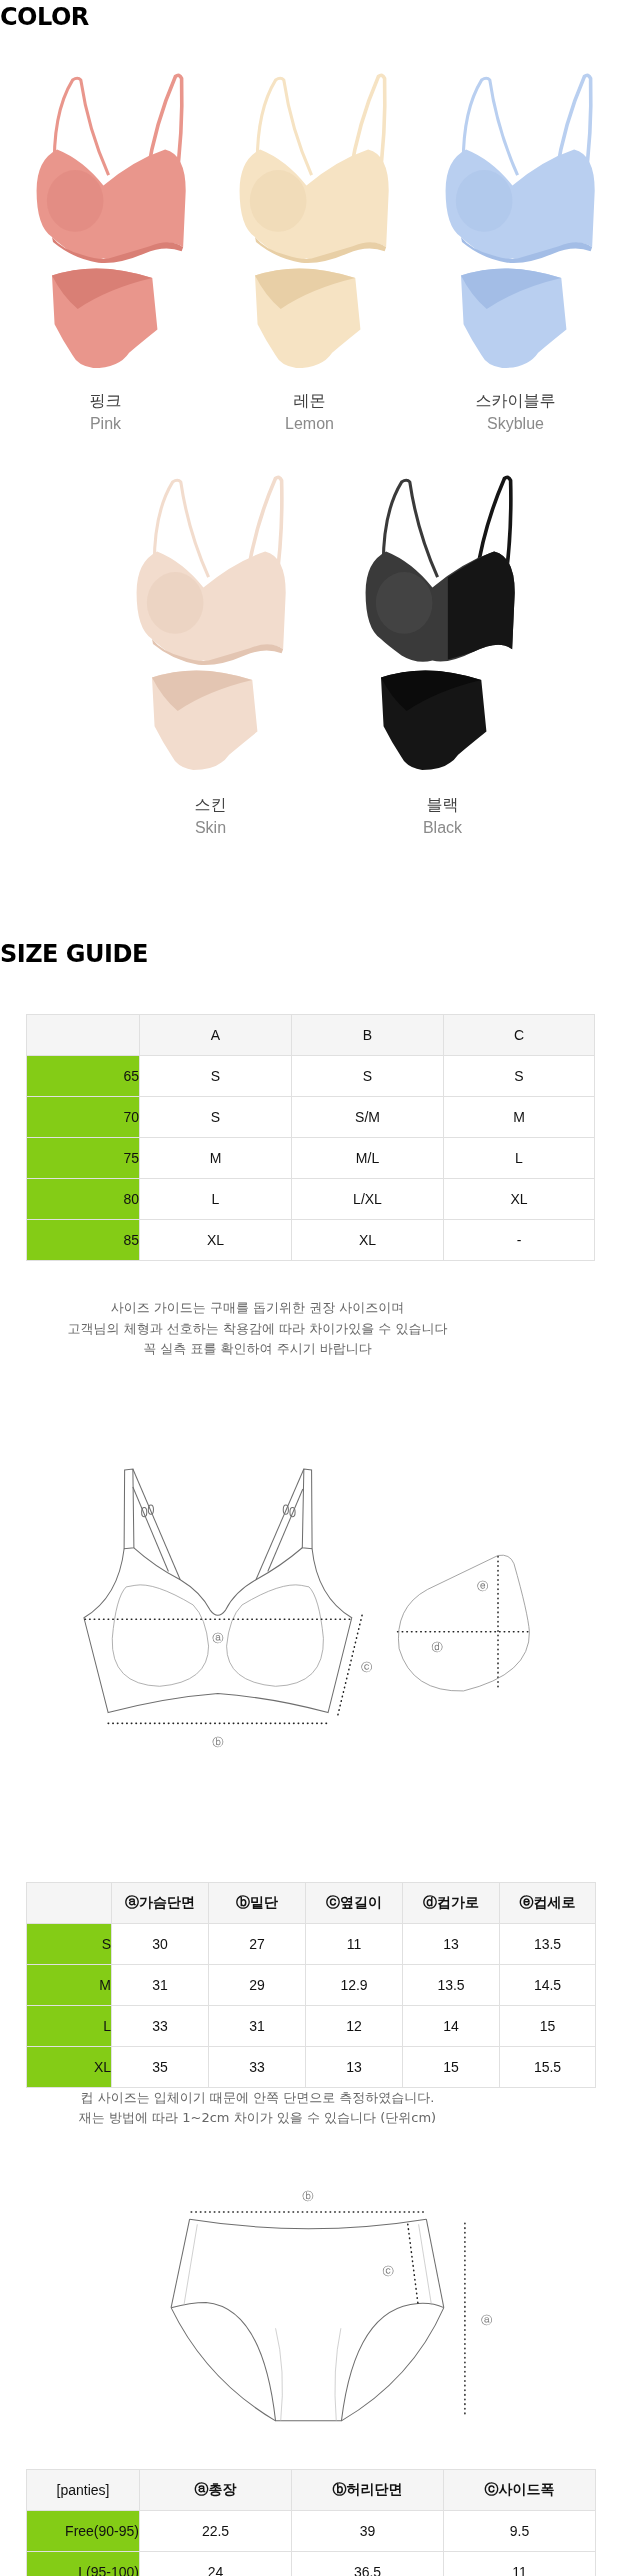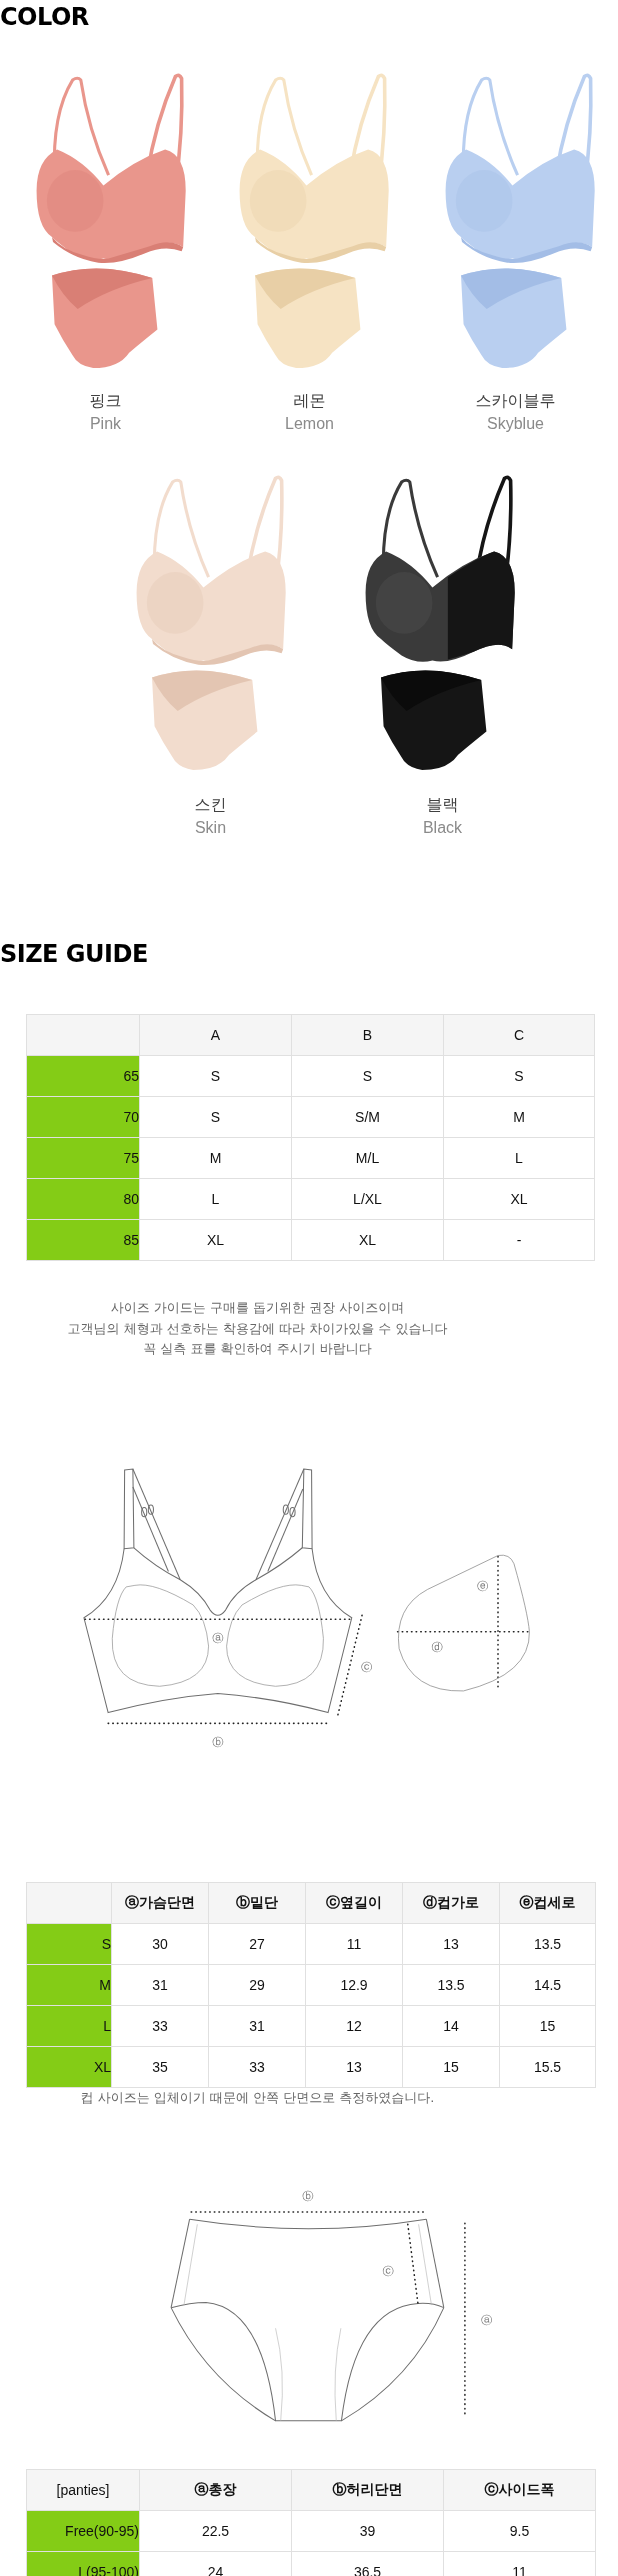--- a/index.html
+++ b/index.html
@@ -283,20 +283,21 @@
       <td>33</td>
       <td>13</td>
       <td>15</td>
       <td>15.5</td>
     </tr>
   </tbody>
 </table>
 
 <div class="note" style="top:2040px; line-height:19.6px;margin-top:48px;">
   <div>컵 사이즈는 입체이기 때문에 안쪽 단면으로 측정하였습니다.</div>
+  <div>재는 방법에 따라 1~2cm 차이가 있을 수 있습니다 (단위cm)</div>
 </div>
 
 <div class="diagram" style="top:2179px; height:247px;">
   <svg width="618" height="247" viewBox="0 4230 1200 480">
     <g fill="none" stroke="#6e6e6e" stroke-width="2">
       <path d="M368 4308 Q600 4345 828 4308"></path>
       <path d="M368 4308 L332 4480"></path>
       <path d="M828 4308 L862 4480"></path>
       <path d="M332 4480 Q370 4470 400 4470 Q510 4480 535 4700 L663 4700 Q690 4480 812 4472 Q840 4470 862 4480"></path>
       <path d="M332 4480 Q400 4620 535 4700"></path>

